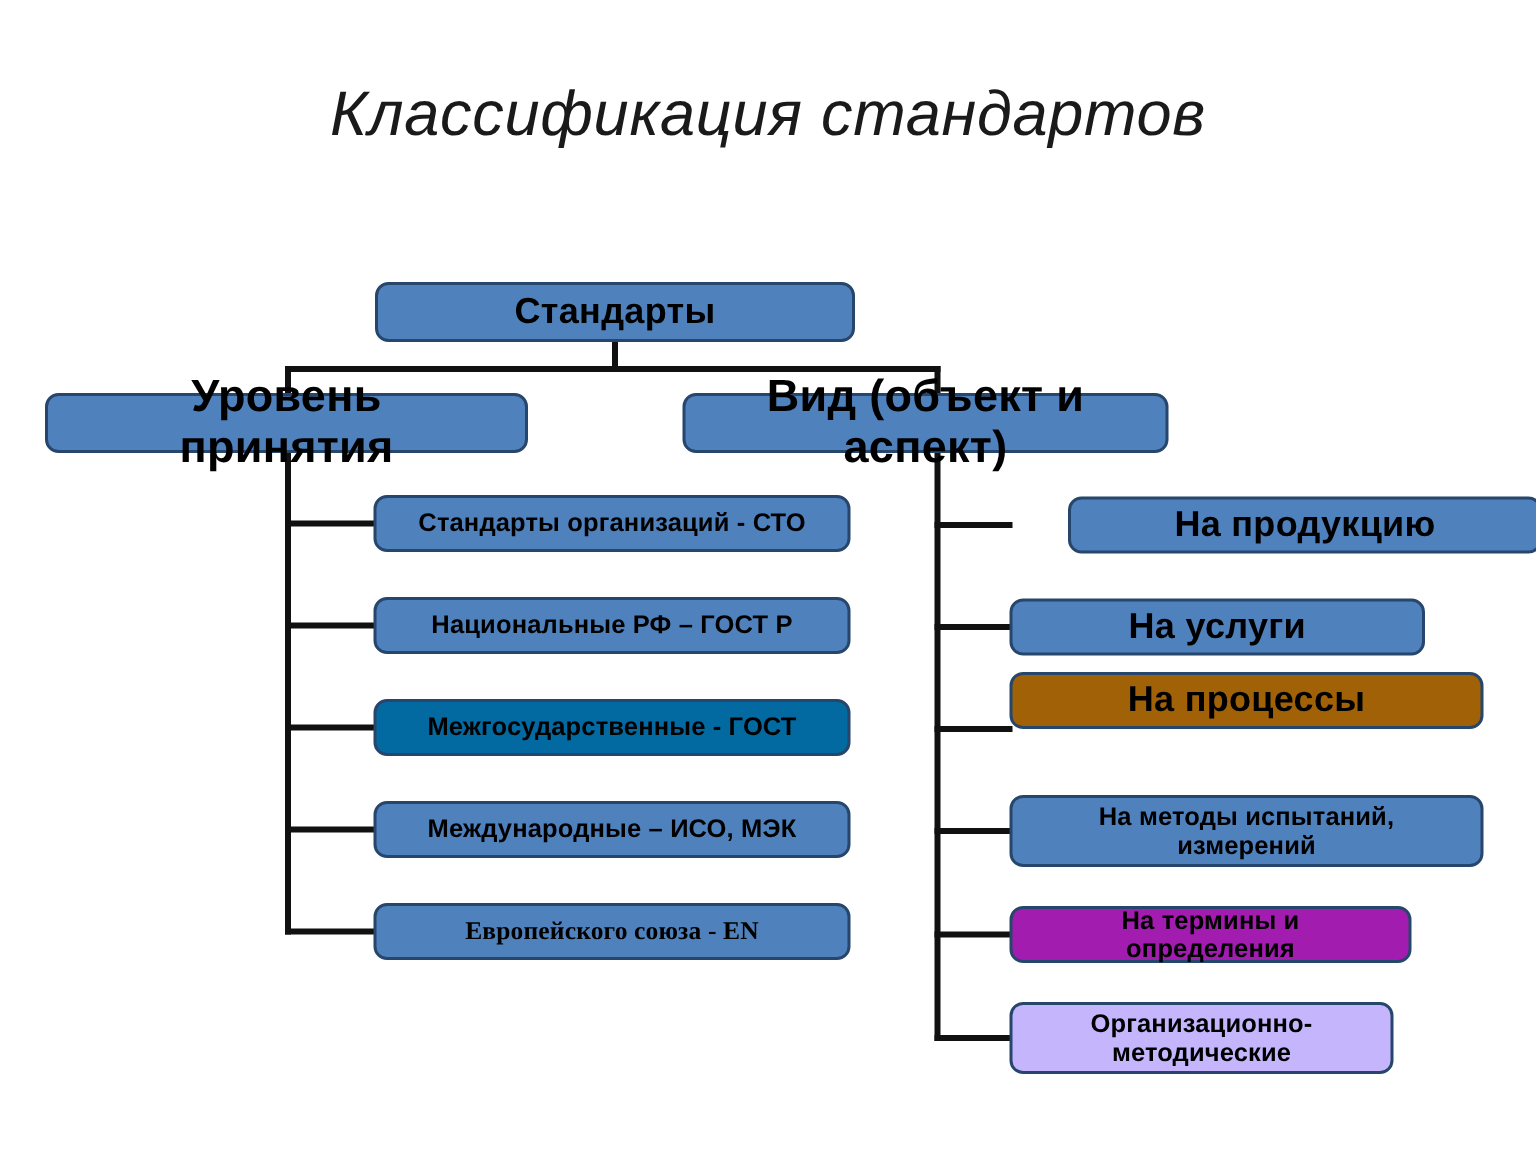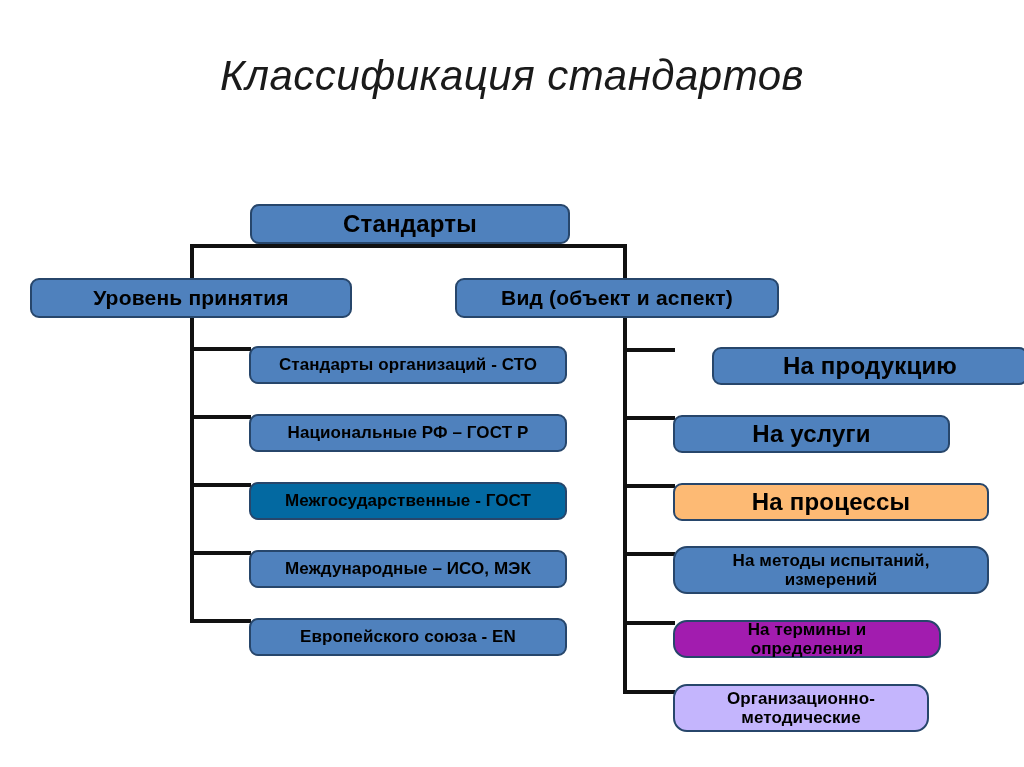--- a/index.html
+++ b/index.html
@@ -55,32 +55,31 @@
     border-radius: 9px;
     color: #000000;
     font-weight: bold;
     display: flex;
     align-items: center;
     justify-content: center;
     text-align: center;
     line-height: 1.12;
     padding: 0 22px;
     z-index: 3;
-    margin-top: 16px;
   }
   .node span {
     display: block;
     width: 100%;
   }
 
   .node.root      { font-size: 24px; letter-spacing: .2px; }
-  .node.level2    { font-size: 21px; letter-spacing: .2px; }
+  .node.level2    { font-size: 30px; letter-spacing: .2px; }
   .node.leaf-sm   { font-size: 17px; letter-spacing: .1px; }
   .node.leaf-lg   { font-size: 24px; letter-spacing: .2px; }
-  .node.leaf-md   { font-size: 17px; letter-spacing: .1px; border-radius: 14px; }
+  .node.leaf-md   { font-size: 17px; letter-spacing: .1px; }
 </style>
 </head>
 <body style="background: rgb(255, 255, 255);">
 
 <div id="slide" style="background: rgb(255, 255, 255);">
 
   <div id="title">Классификация стандартов</div>
 
   <svg id="lines" viewBox="0 0 1024 767" width="1024" height="767" aria-hidden="true">
     <g stroke="#111111" stroke-width="4" fill="none" stroke-linecap="square">
@@ -125,31 +124,31 @@
   </div>
   <div class="node leaf-sm" style="left: 249px; top: 398px; width: 318px; height: 38px; background: rgb(79, 129, 189); border-color: rgb(39, 70, 107); color: rgb(0, 0, 0);">
     <span>Национальные РФ – ГОСТ Р</span>
   </div>
   <div class="node leaf-sm" style="left: 249px; top: 466px; width: 318px; height: 38px; background: #0369a1; border-color: rgb(39, 70, 107); color: rgb(0, 0, 0);">
     <span>Межгосударственные - ГОСТ</span>
   </div>
   <div class="node leaf-sm" style="left: 249px; top: 534px; width: 318px; height: 38px; background: rgb(79, 129, 189); border-color: rgb(39, 70, 107); color: rgb(0, 0, 0);">
     <span>Международные – ИСО, МЭК</span>
   </div>
-  <div class="node leaf-sm" style="left: 249px; top: 602px; width: 318px; height: 38px; background: rgb(79, 129, 189); border-color: rgb(39, 70, 107); color: rgb(0, 0, 0);">
+  <div class="node leaf-sm" style="left: 249px; top: 602px; width: 318px; height: 38px; background: rgb(79, 129, 189); border-color: rgb(39, 70, 107); color: rgb(0, 0, 0); font-family: Liberation Serif, serif;">
     <span>Европейского союза - EN</span>
   </div>
 
   <div class="node leaf-lg" style="left: 712px; top: 331px; width: 316px; height: 38px; background: rgb(79, 129, 189); border-color: rgb(39, 70, 107); color: rgb(0, 0, 0);">
     <span>На продукцию</span>
   </div>
   <div class="node leaf-lg" style="left: 673px; top: 399px; width: 277px; height: 38px; background: rgb(79, 129, 189); border-color: rgb(39, 70, 107); color: rgb(0, 0, 0);">
     <span>На услуги</span>
   </div>
-  <div class="node leaf-lg" style="left: 673px; top: 467px; width: 316px; height: 38px; background: #fdba74; border-color: rgb(39, 70, 107); color: rgb(0, 0, 0);">
+  <div class="node leaf-lg" style="left: 673px; top: 448px; width: 316px; height: 38px; background: #a16207; border-color: rgb(39, 70, 107); color: rgb(0, 0, 0);">
     <span>На процессы</span>
   </div>
   <div class="node leaf-md" style="left: 673px; top: 530px; width: 316px; height: 48px; background: rgb(79, 129, 189); border-color: rgb(39, 70, 107); color: rgb(0, 0, 0);">
     <span>На методы испытаний, измерений</span>
   </div>
   <div class="node leaf-md" style="left: 673px; top: 604px; width: 268px; height: 38px; background: #a21caf; border-color: rgb(39, 70, 107); color: rgb(0, 0, 0);">
     <span>На термины и определения</span>
   </div>
   <div class="node leaf-md" style="left: 673px; top: 668px; width: 256px; height: 48px; background: #c4b5fd; border-color: rgb(39, 70, 107); color: rgb(0, 0, 0);">
     <span>Организационно-методические</span>

